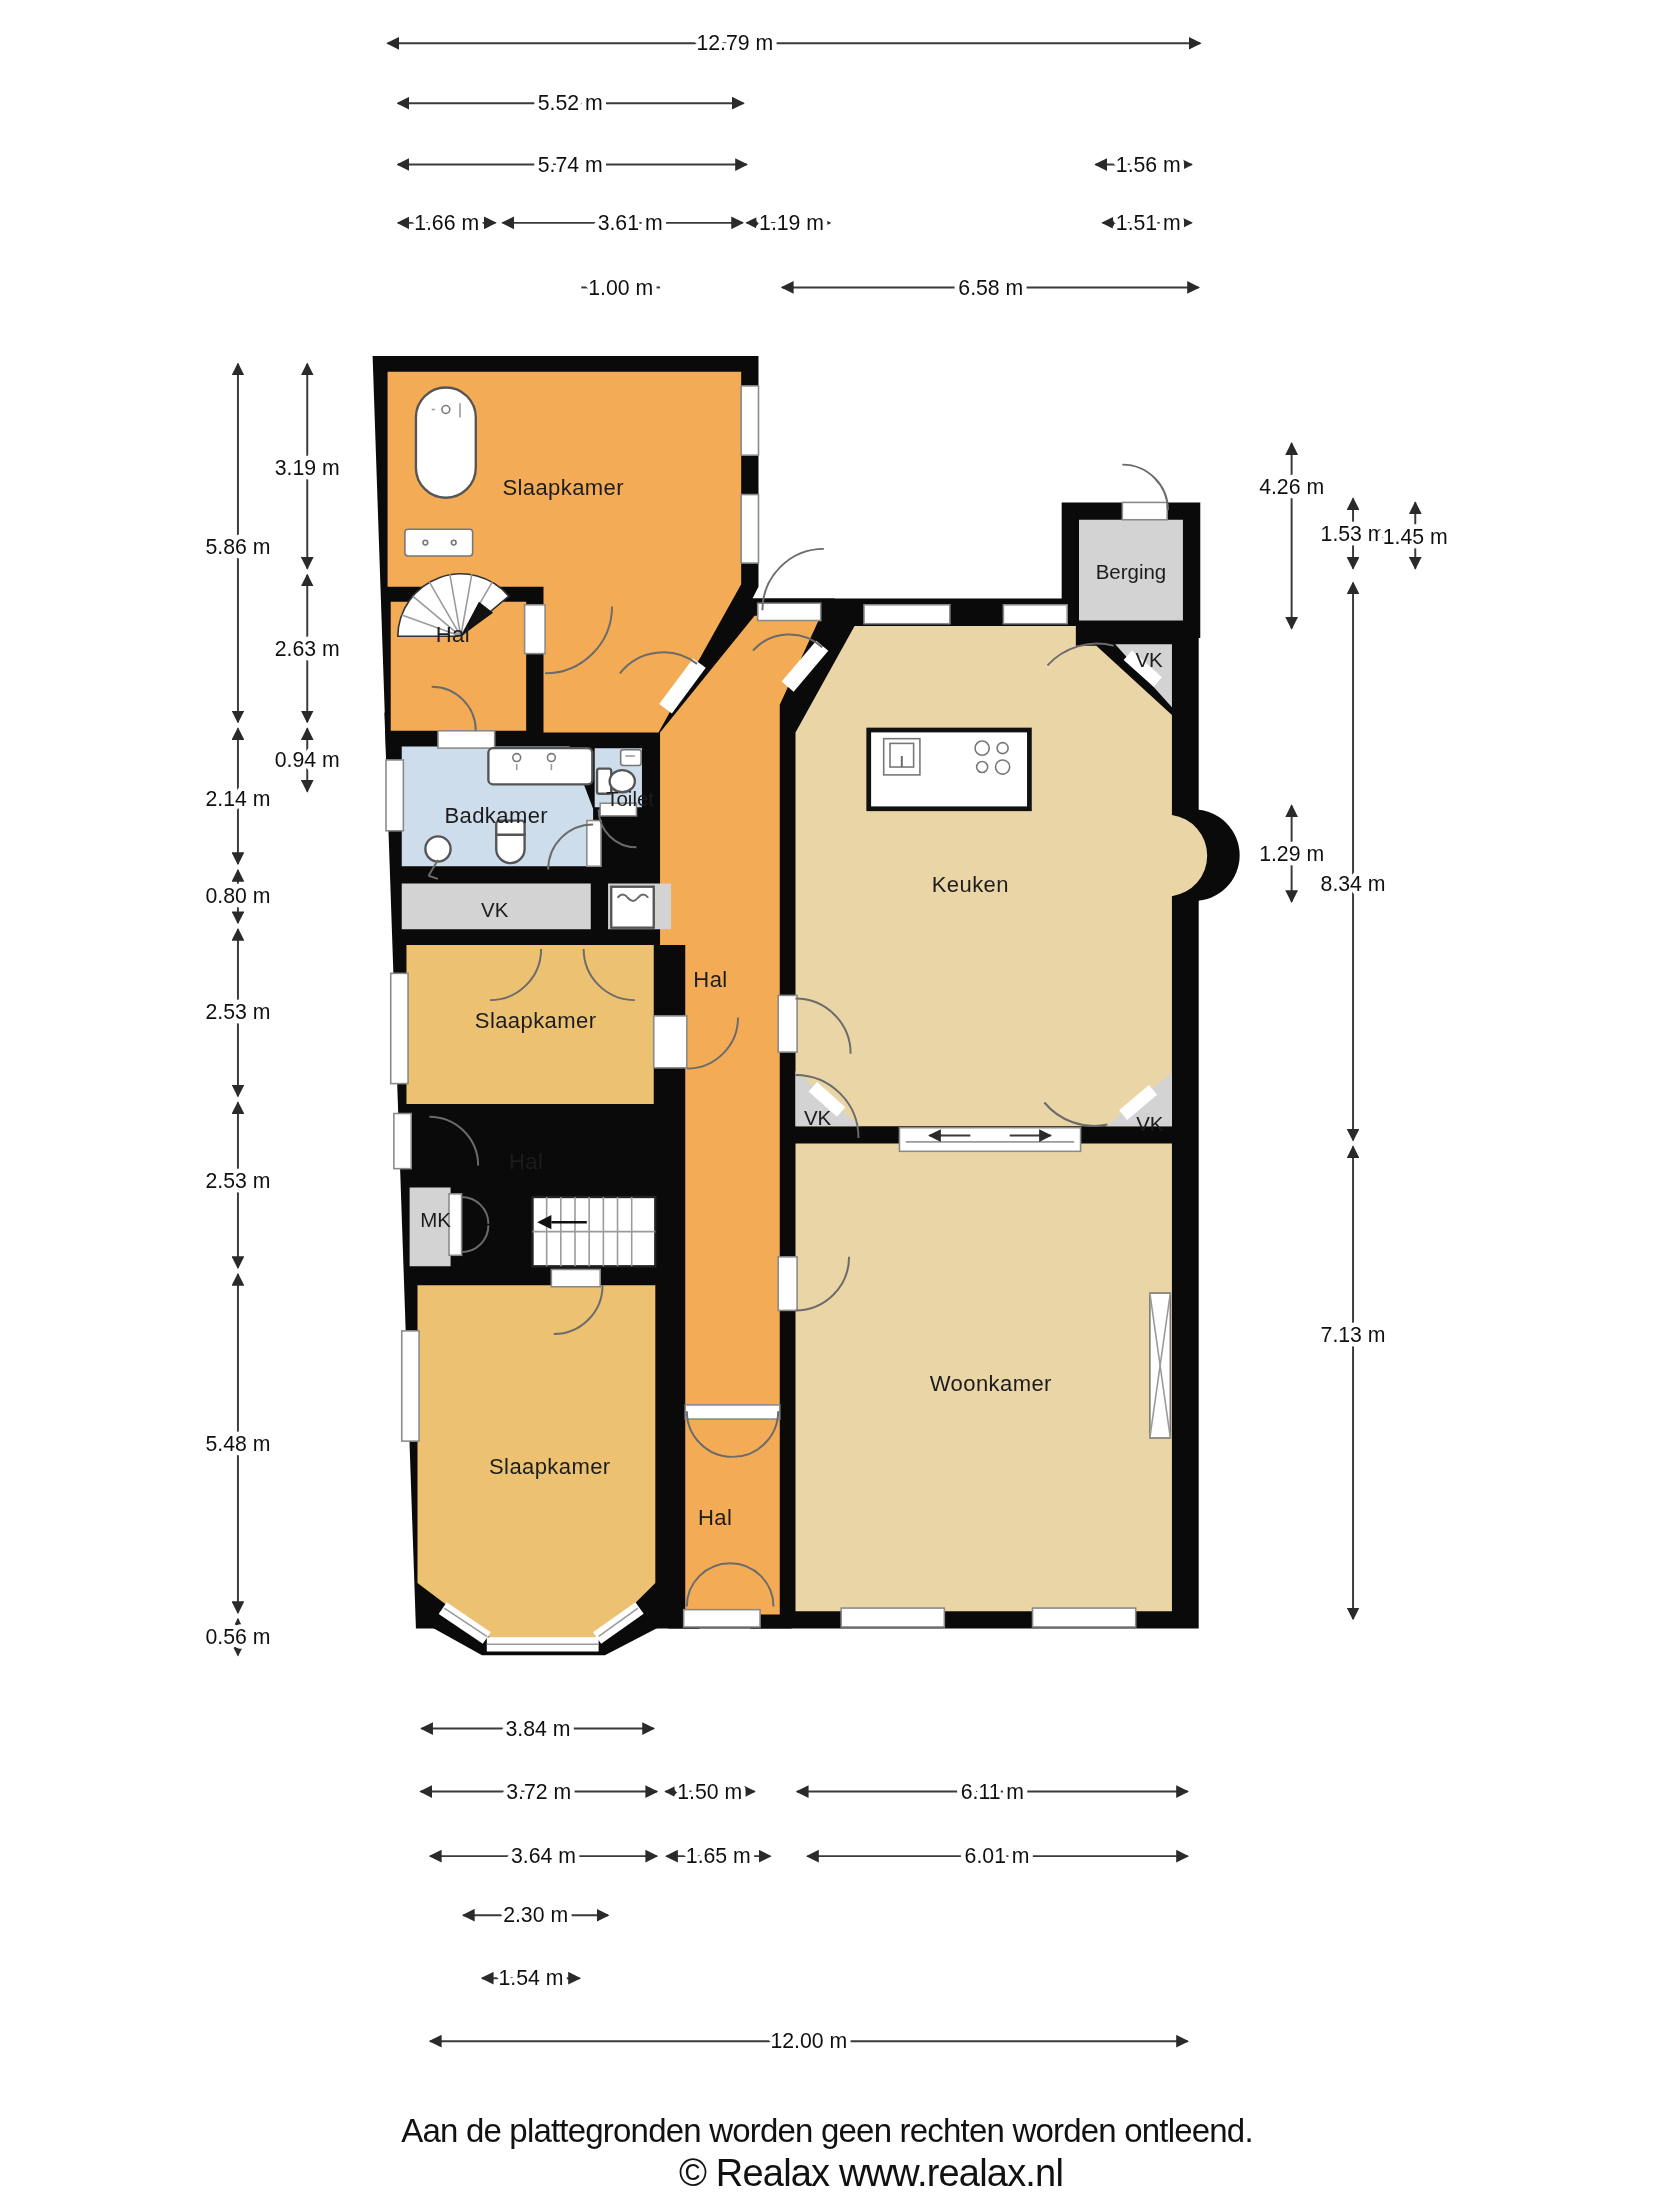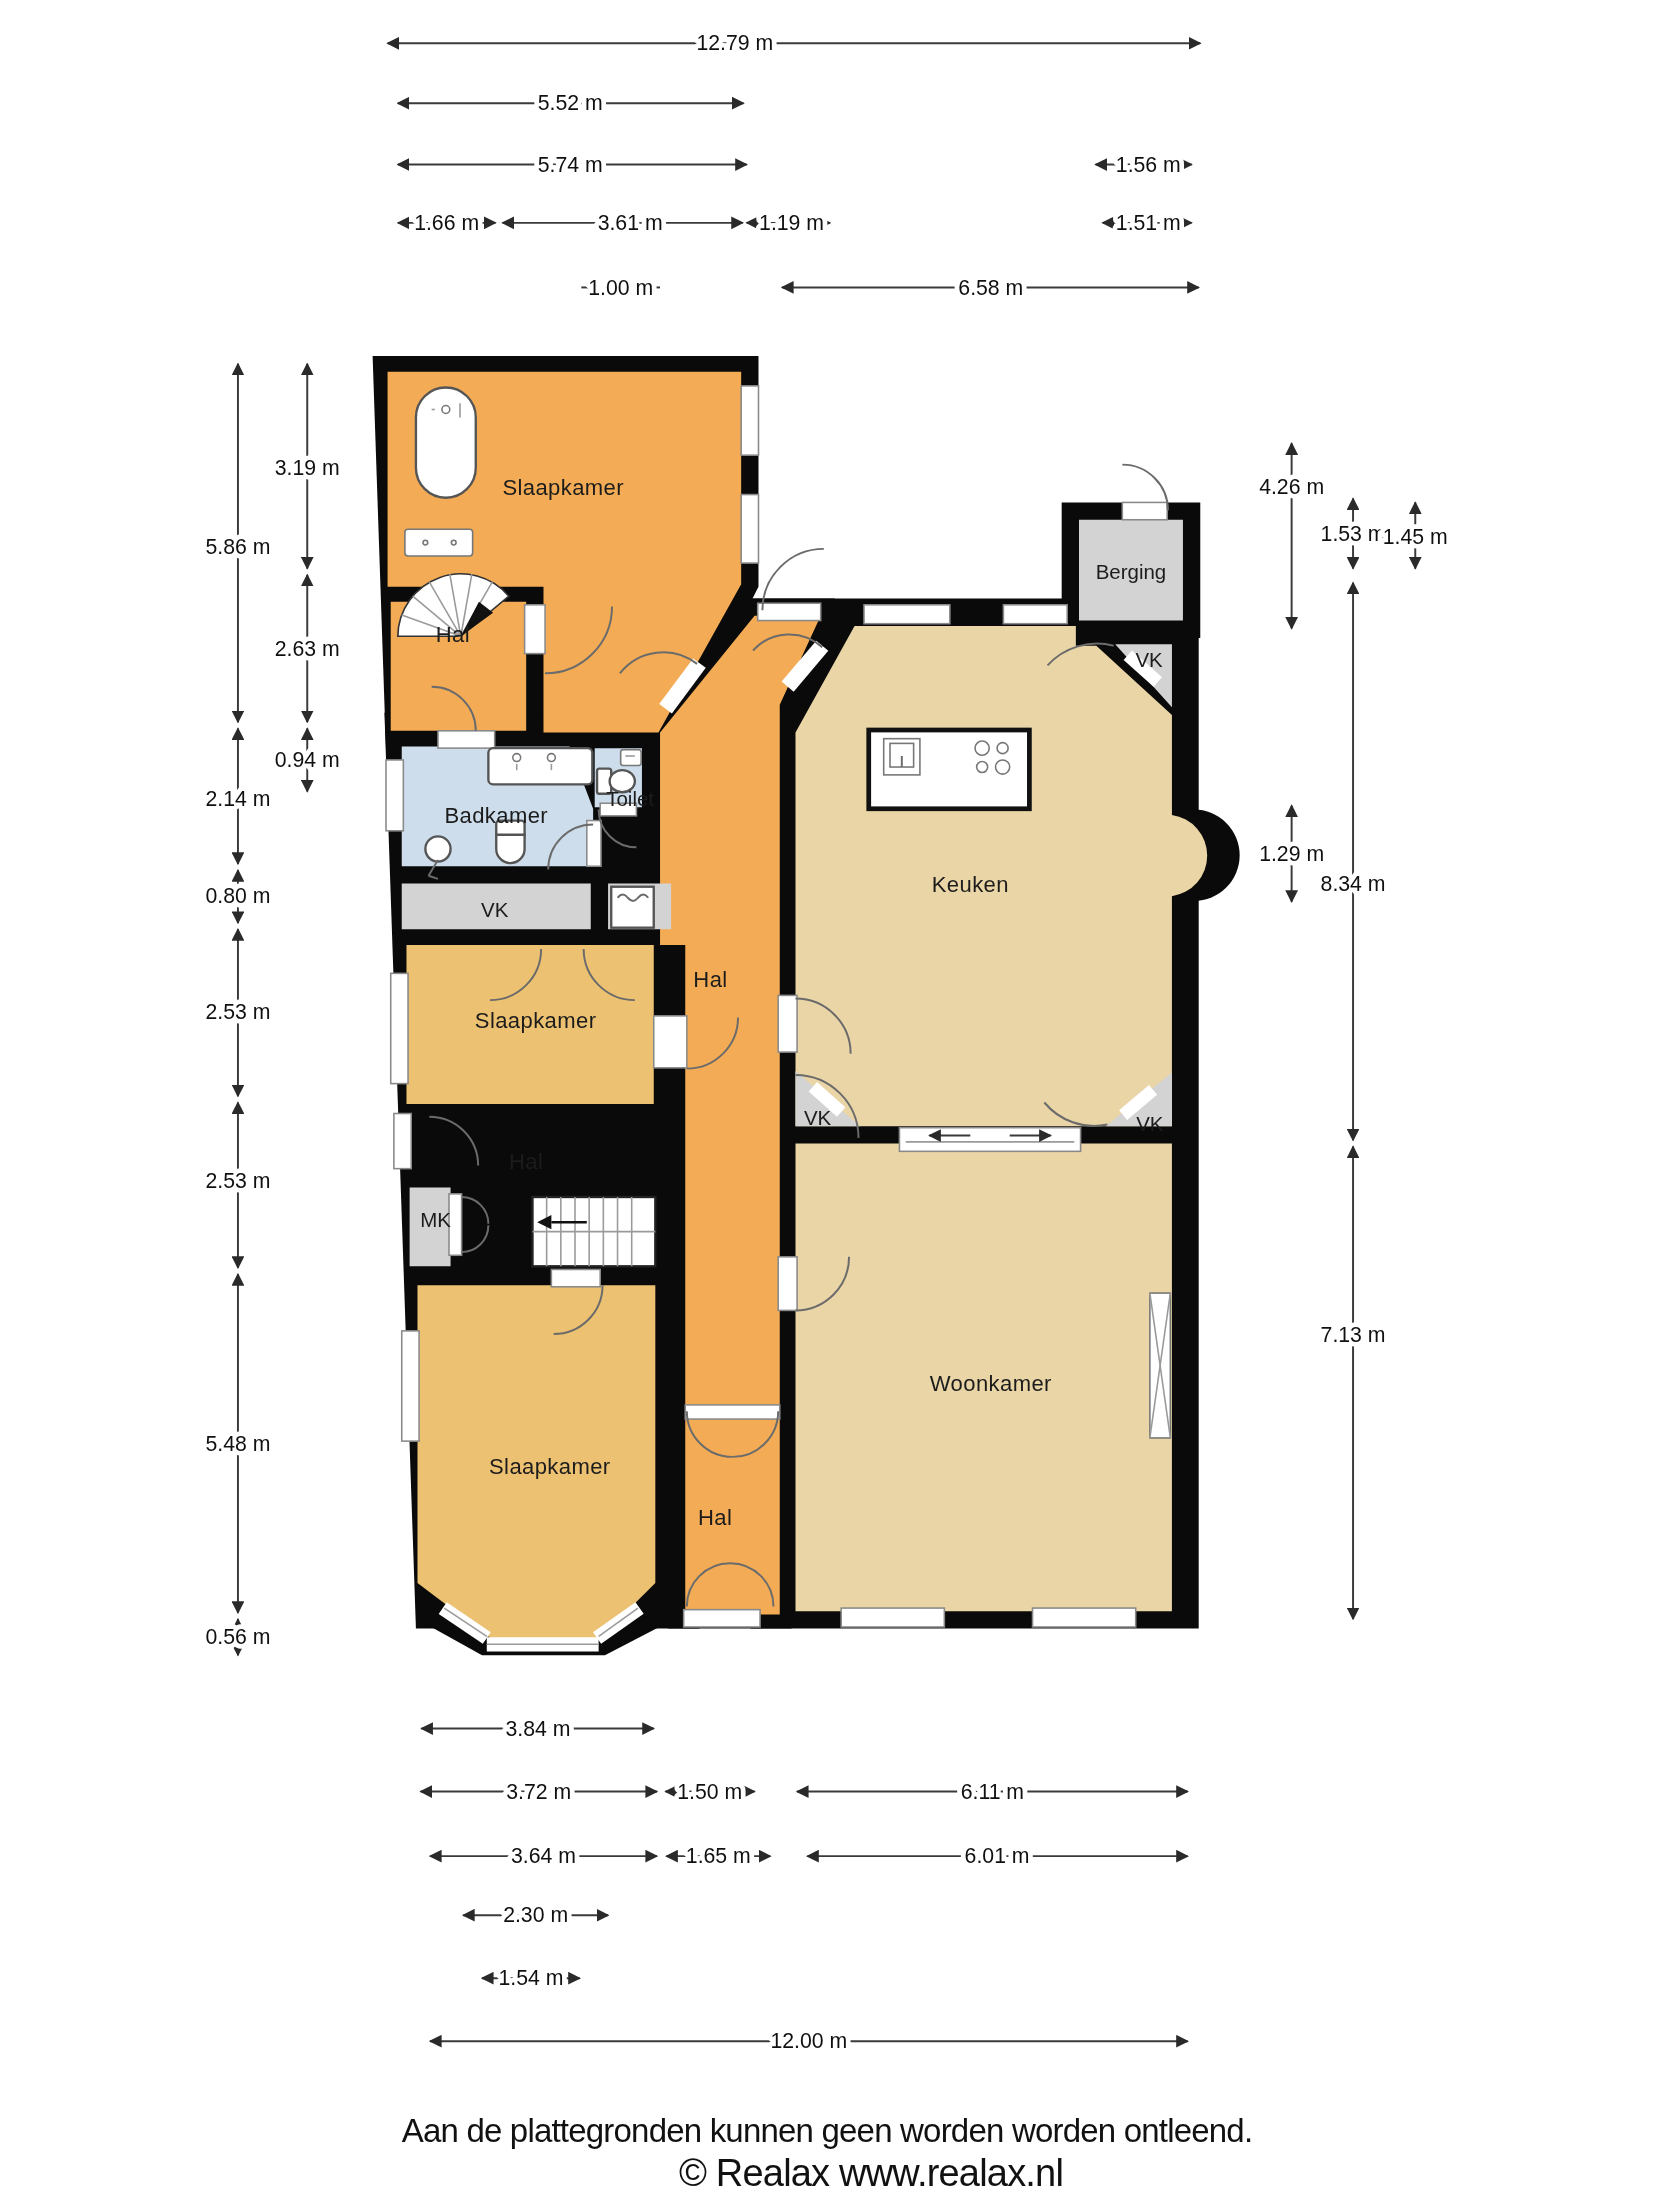--- a/index.html
+++ b/index.html
@@ -320,15 +320,15 @@
     <text class="dimt" x="1266" y="2366">6.01 m</text>
     <line class="dline" x1="588" y1="2432" x2="772" y2="2432" marker-start="url(#ah)" marker-end="url(#ah)"></line>
     <text class="dimt" x="680" y="2441">2.30 m</text>
     <line class="dline" x1="612" y1="2512" x2="736" y2="2512" marker-start="url(#ah)" marker-end="url(#ah)"></line>
     <text class="dimt" x="674" y="2521">1.54 m</text>
     <line class="dline" x1="546" y1="2592" x2="1508" y2="2592" marker-start="url(#ah)" marker-end="url(#ah)"></line>
     <text class="dimt" x="1027" y="2601">12.00 m</text>
   </g>
 </svg>
 
-<div class="footer f1">Aan de plattegronden kunnen geen worden worden ontleend.</div>
+<div class="footer f1">Aan de plattegronden worden geen rechten worden ontleend.</div>
 <div class="footer f2">© Realax www.realax.nl</div>
 
 
 </body></html>

